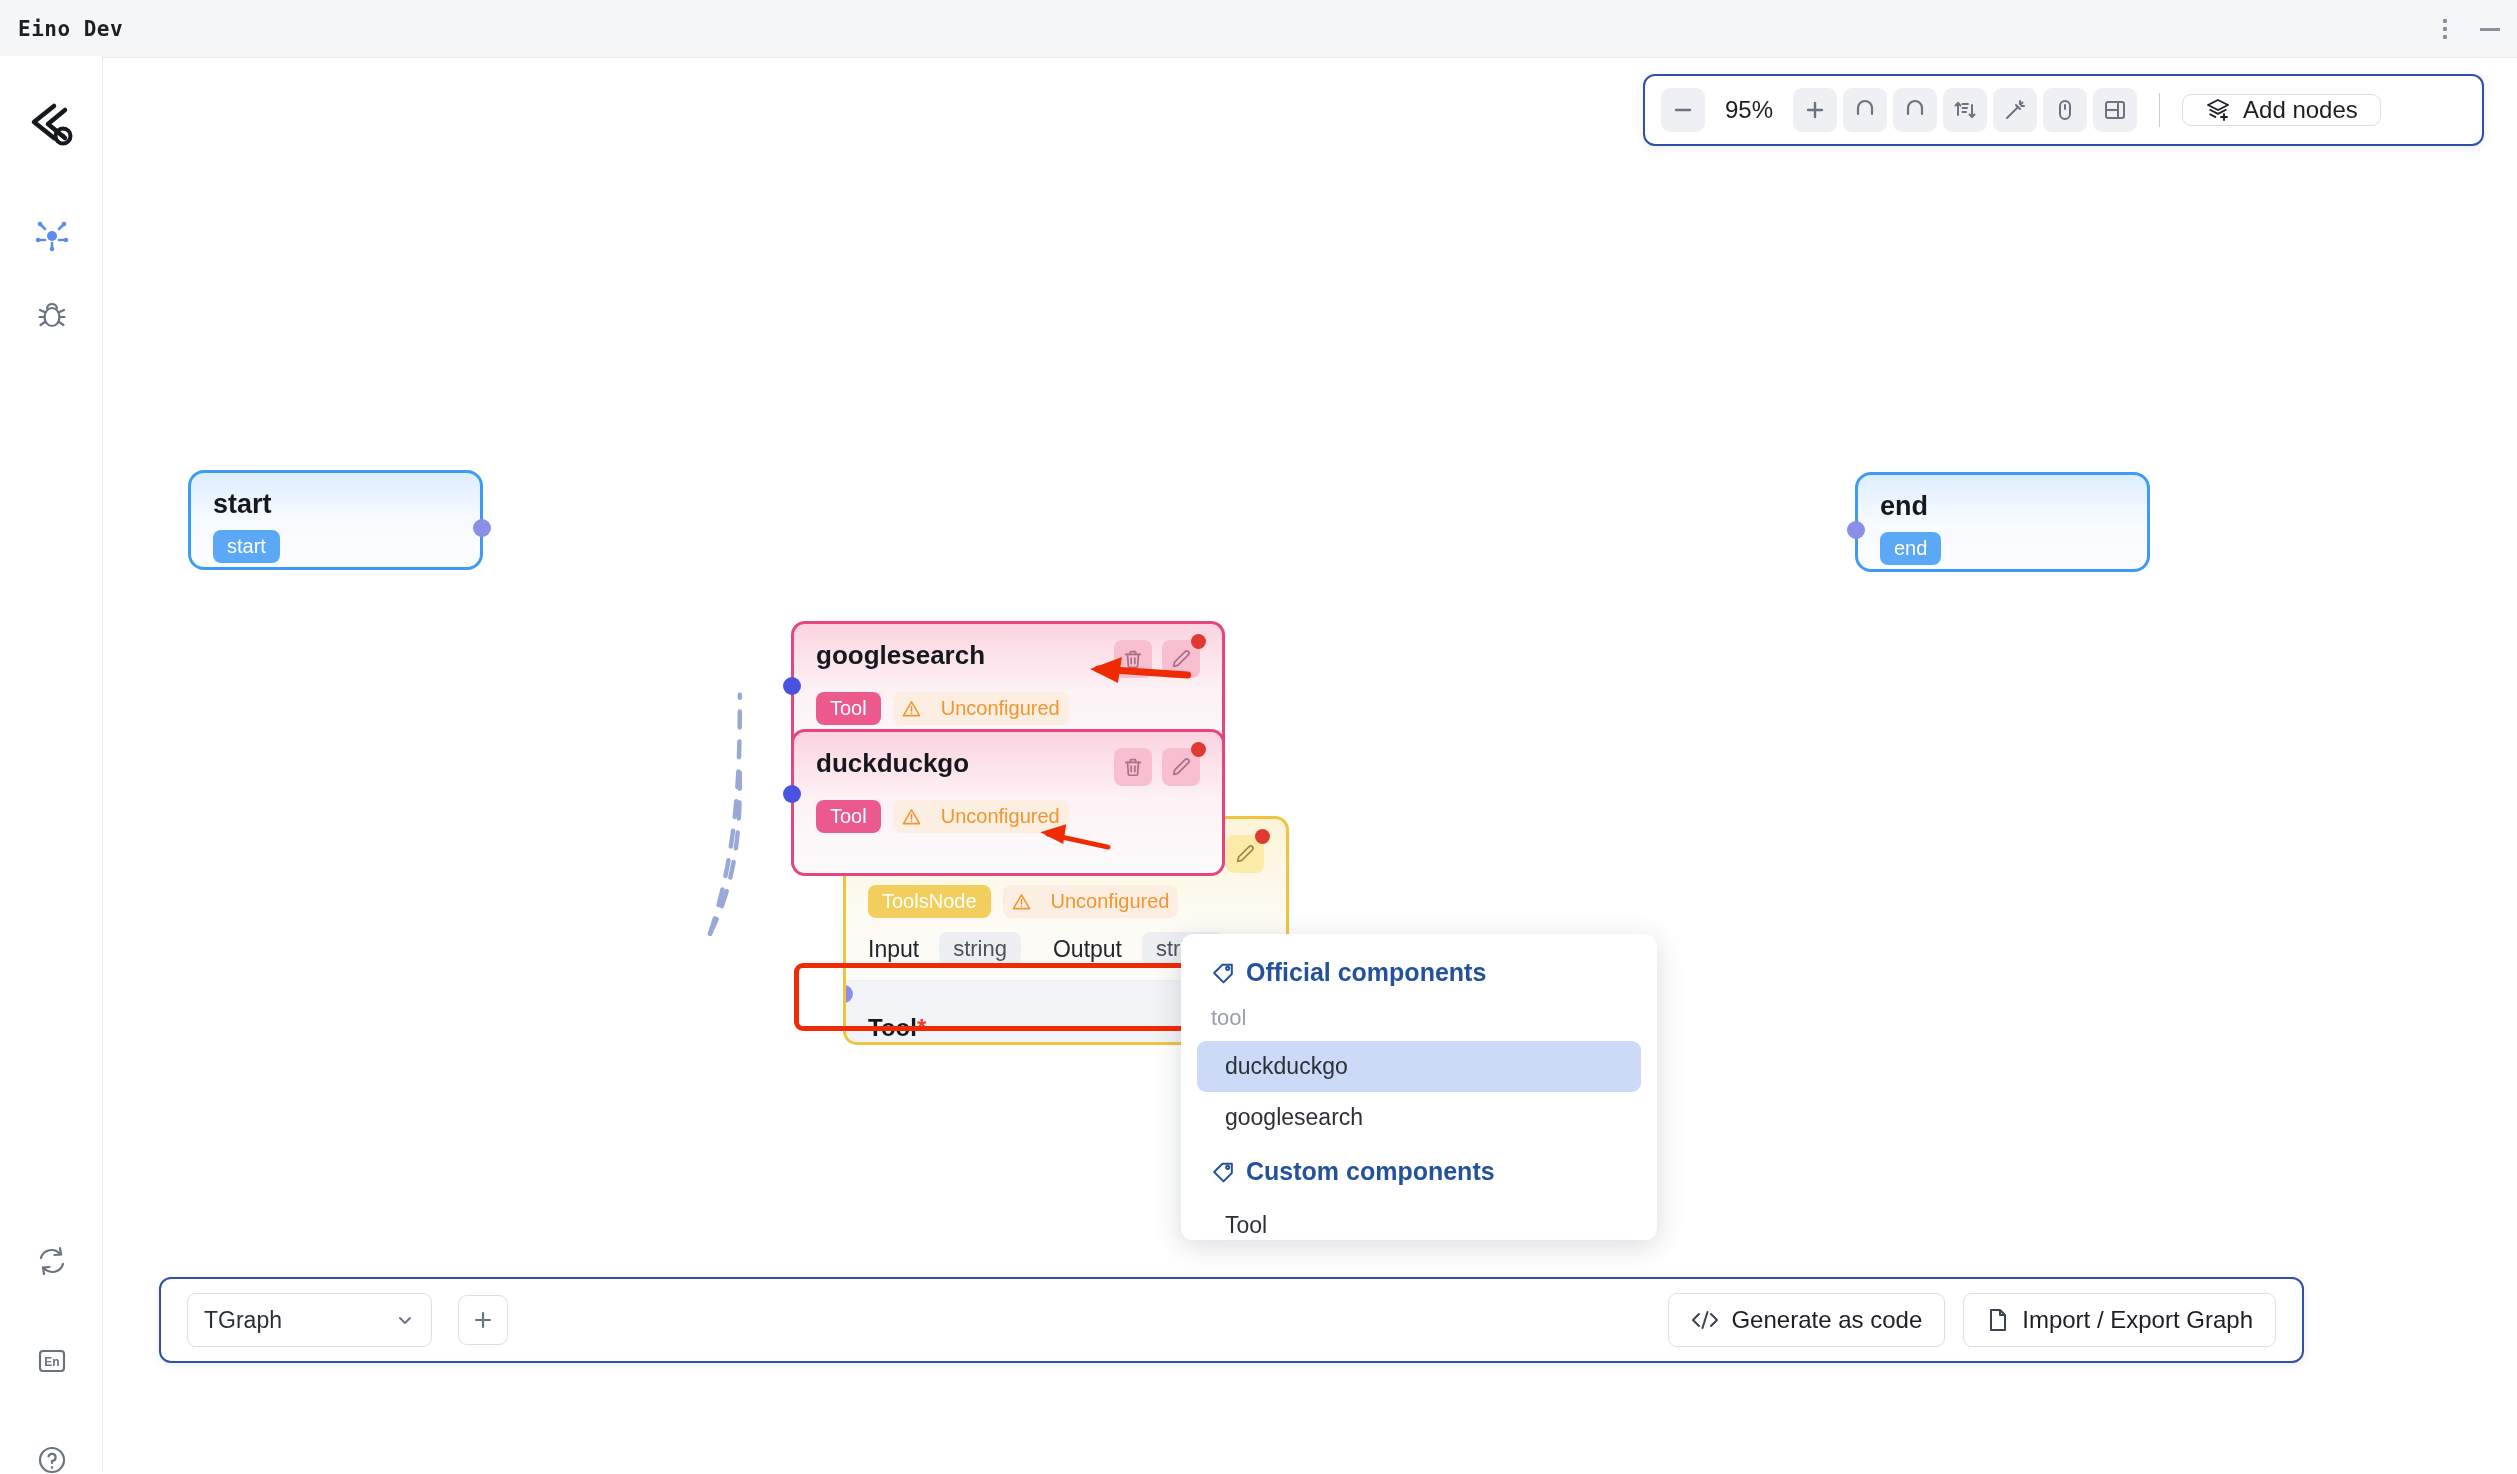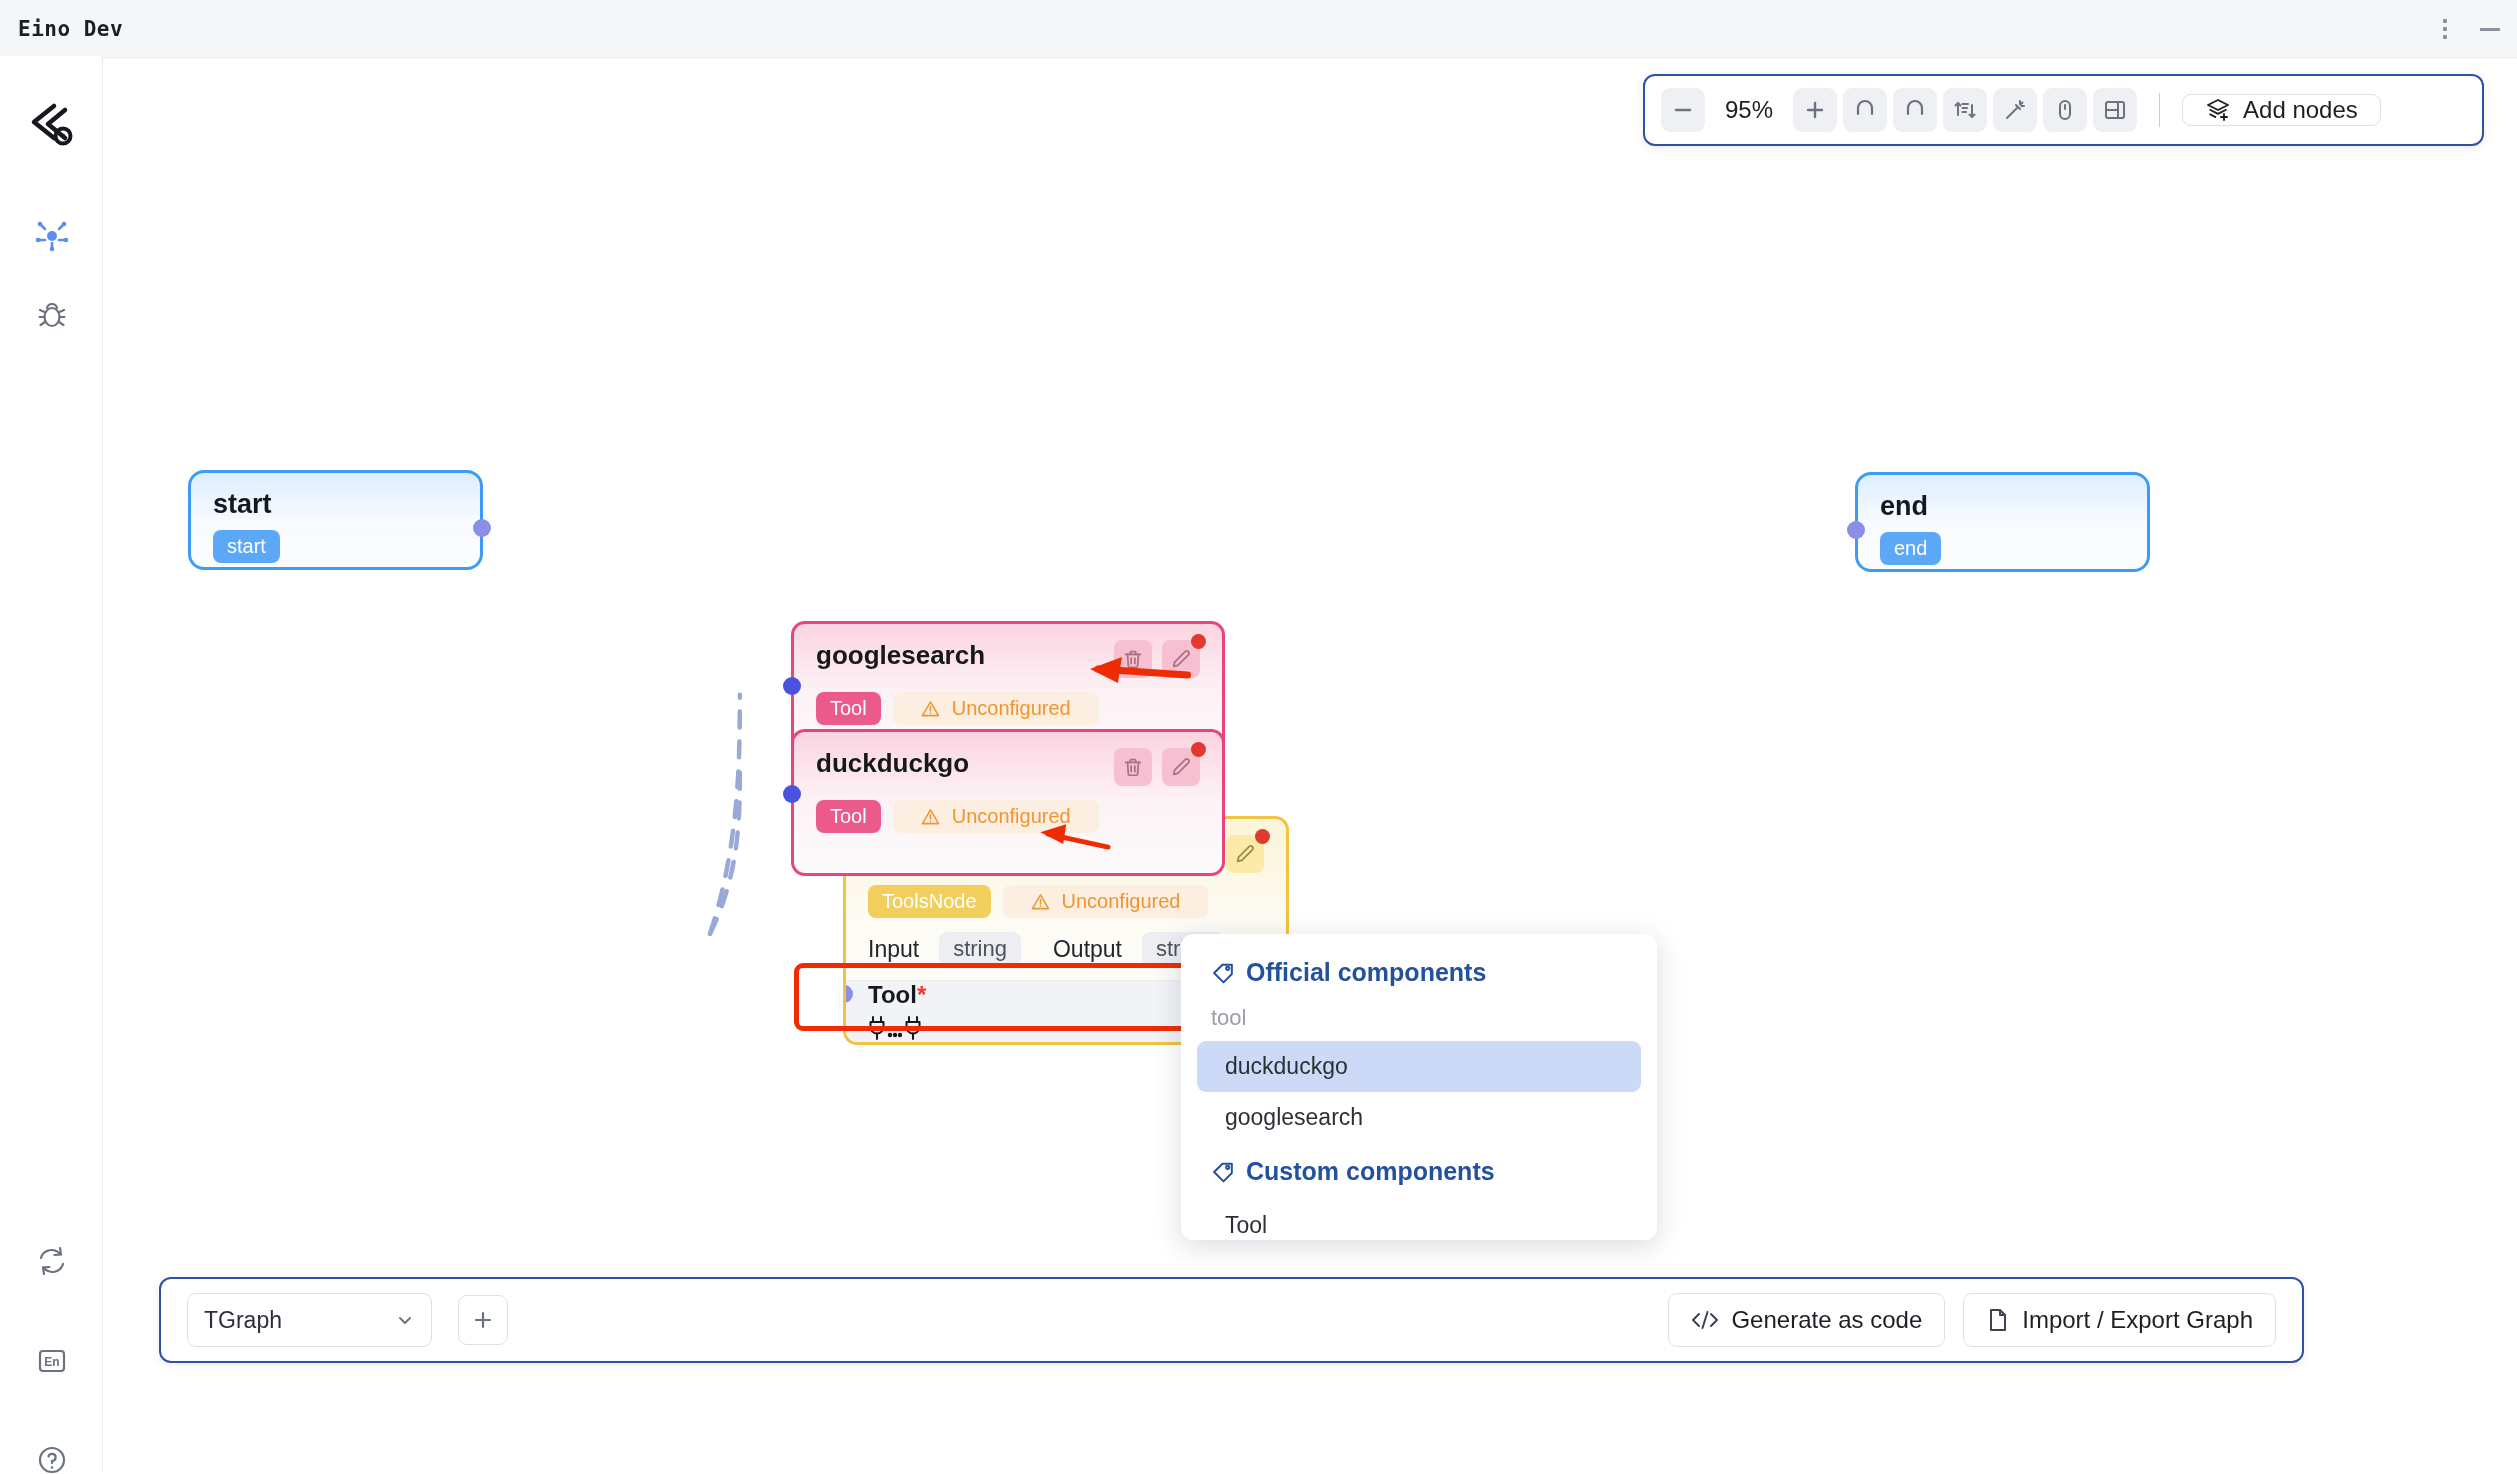--- a/index.html
+++ b/index.html
@@ -80,23 +80,23 @@
   }
 
   
   .node { position: absolute; border-radius: 14px; margin-left: 45px; }
   .node-title { font-size: 26px; font-weight: 700; color: #15181d; }
   .pill {
     display: inline-flex; align-items: center; justify-content: center;
     border-radius: 8px; font-size: 20px; padding: 5px 14px; color: #fff;
   }
   .warn-pill {
-    display: inline-flex; align-items: center; gap: 12px;
+    display: inline-flex; align-items: center; gap: 20px;
     background: #fdeee2; color: #f0952f; border-radius: 8px;
-    font-size: 20px; padding: 5px 28px;
+    font-size: 20px; padding: 5px 9px;
   }
   .port {
     position: absolute; width: 18px; height: 18px; border-radius: 50%;
     background: #8b8fe8;
   }
   .port.dark { background: #4a52e0; }
   .icon-btn { width: 38px; height: 38px; border-radius: 8px; display: flex; align-items: center; justify-content: center; cursor: pointer; position: relative; }
   .red-dot { position: absolute; right: -6px; top: -6px; width: 15px; height: 15px; border-radius: 50%; background: #e0392f; }
 
   
@@ -114,22 +114,22 @@
     left: 695px; top: 758px; width: 446px;
     border: 3px solid #f0c340; border-radius: 14px;
     background: linear-gradient(180deg,#fcf4d8 0%,#fdfbf4 46%,#fbfbfc 100%);
     overflow: hidden;
   }
   #toolsNode .body { padding: 16px 22px 14px; }
   .io-row { display: flex; align-items: center; gap: 20px; margin-top: 14px; font-size: 23px; color: #22262c; }
   .io-chip { background: #eceef2; border-radius: 8px; padding: 4px 14px; font-size: 22px; color: #4c525b; }
   #tool-slot {
     height: 62px; background: #f1f3f6; border-top: 1px solid #eceef0;
-    display: flex; align-items: flex-start; justify-content: space-between;
-    padding: 0 22px; font-size: 24px; font-weight: 700; color: #15181d; flex-direction: column;
+    display: flex; align-items: flex-end; justify-content: space-between;
+    padding: 0 22px; font-size: 24px; font-weight: 700; color: #15181d;
   }
   #tool-slot-highlight {
     position: absolute; left: 691px; top: 905px; width: 454px; height: 68px;
     border: 5px solid #ef2b04; border-radius: 9px; pointer-events: none;
   }
 
   
   .node-tool {
     width: 434px; height: 147px;
     border: 3px solid #e8447f; border-radius: 14px;

